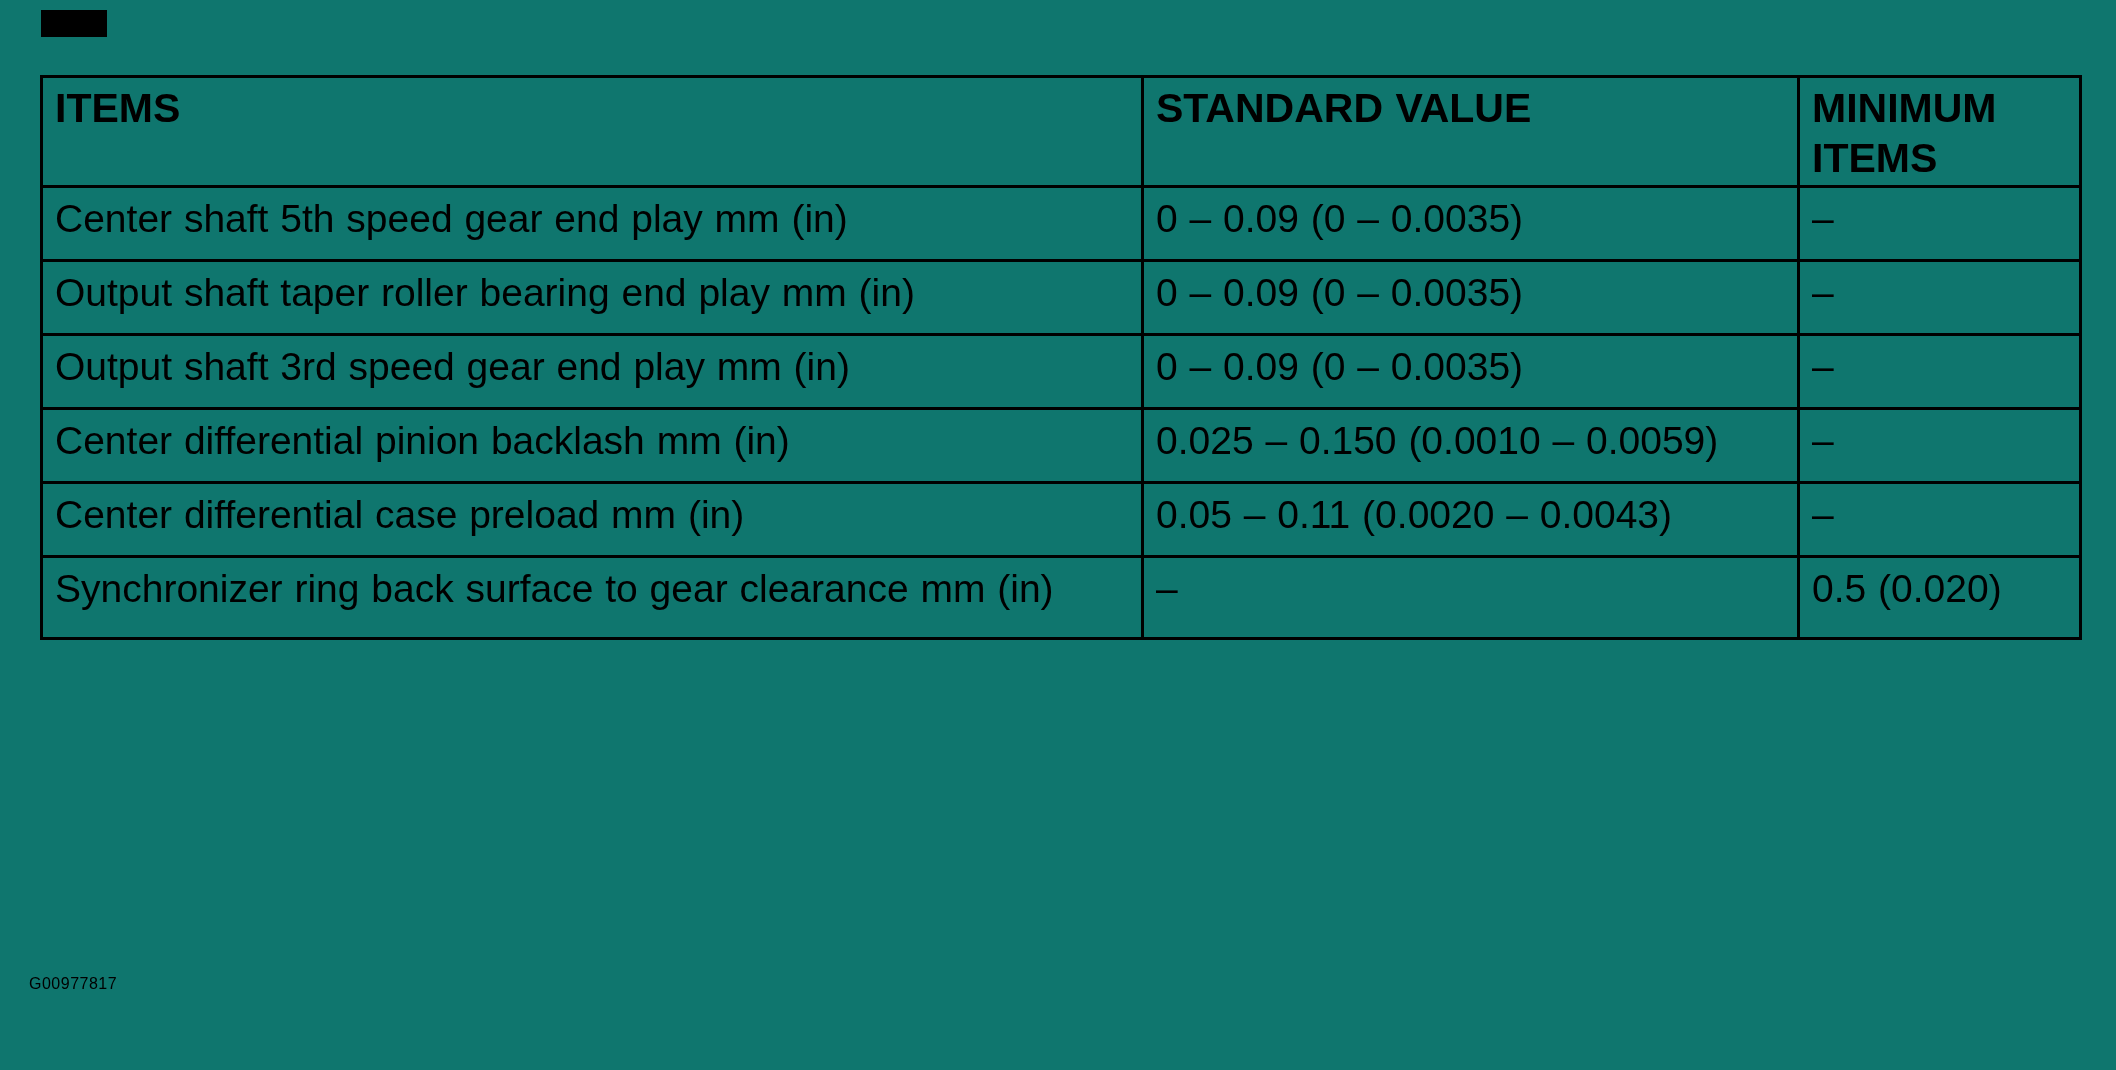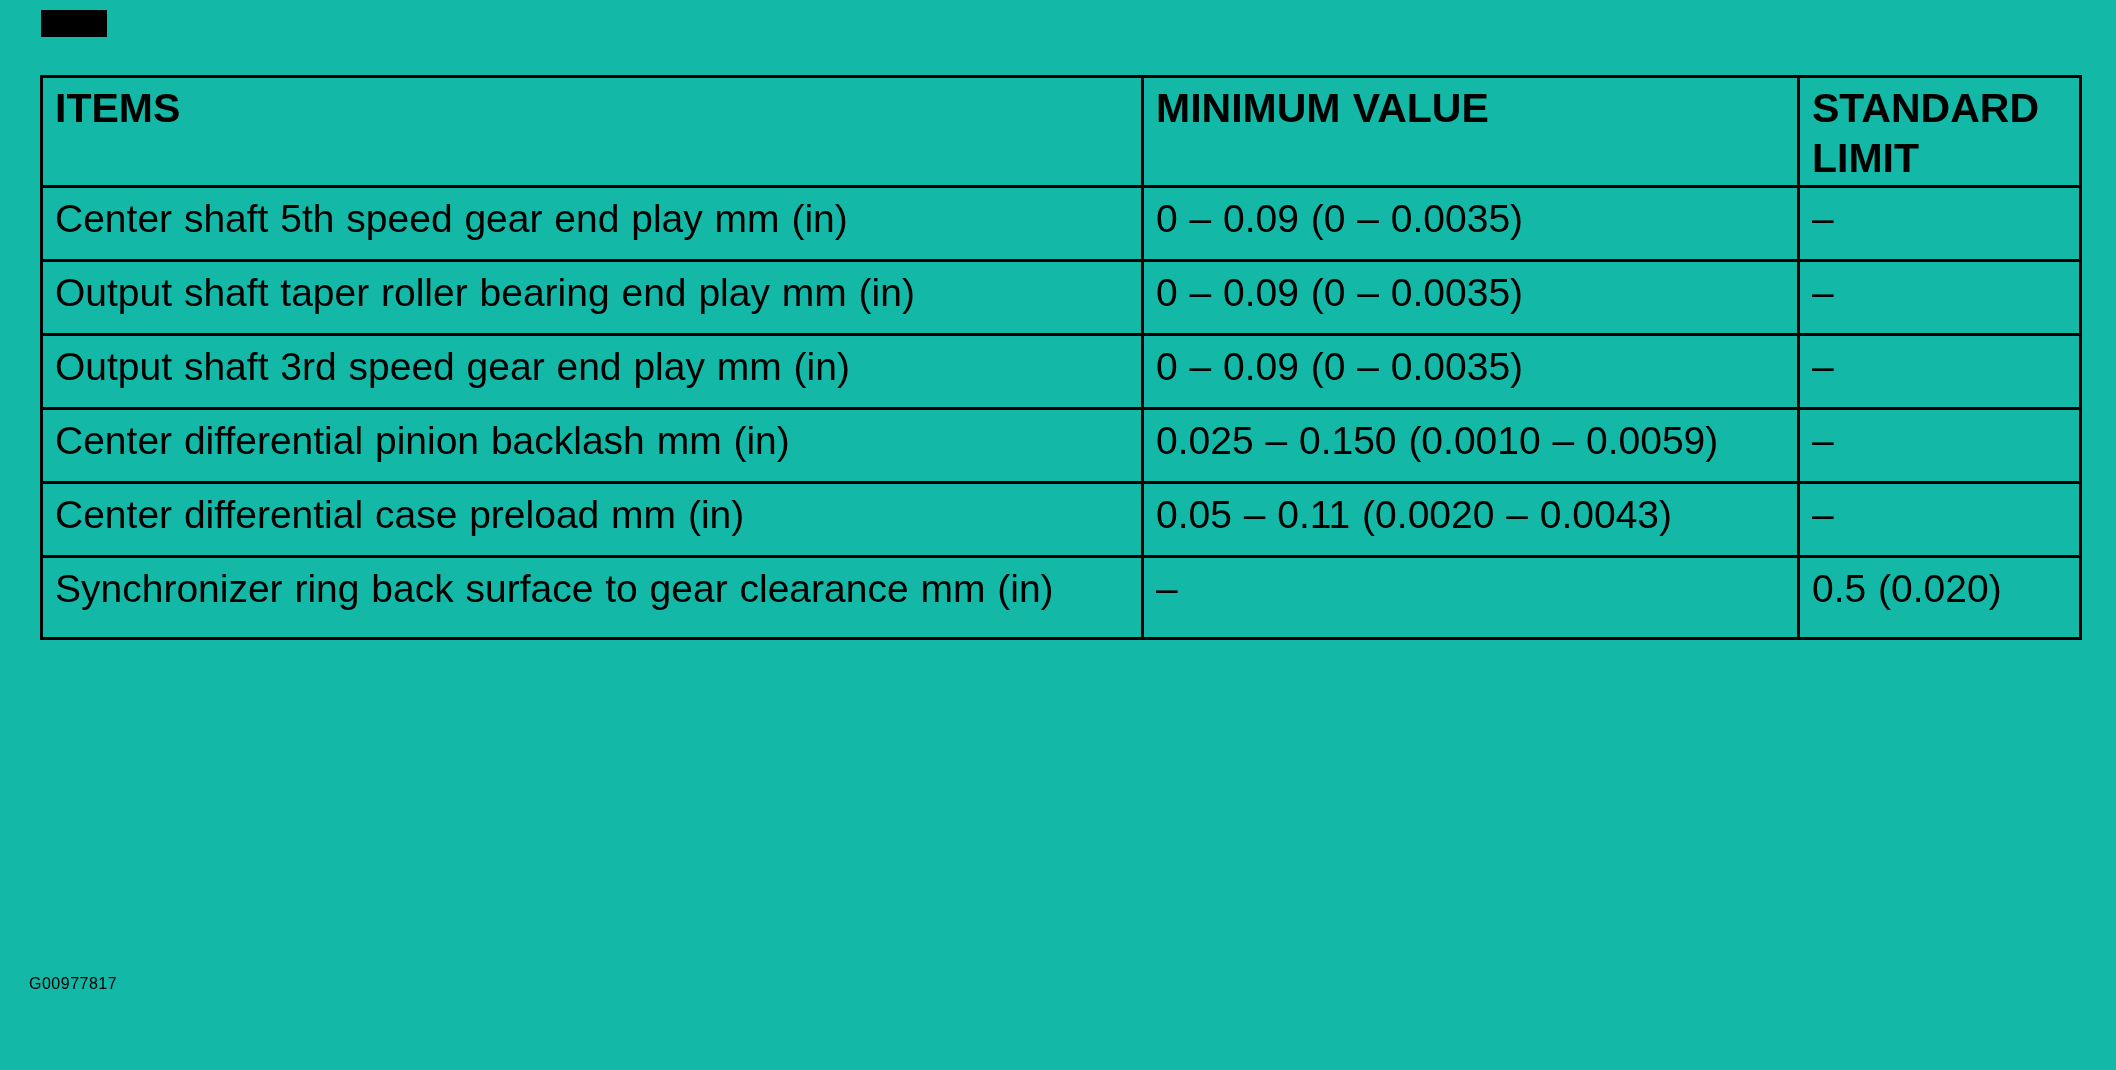--- a/index.html
+++ b/index.html
@@ -1,20 +1,20 @@
 <!DOCTYPE html>
 <html><head>
 <meta charset="utf-8">
 <style>
   html, body { margin: 0; padding: 0; background: #ffffff; }
   .page {
     position: relative;
     width: 2116px;
     height: 1070px;
-    background: #14b8a6;
+    background: #0f766e;
     color: #000000;
     font-family: "Liberation Sans", sans-serif;
     overflow: hidden;
   }
   .corner-mark {
     position: absolute;
     left: 41px;
     top: 10px;
     width: 66px;
     height: 27px;
@@ -71,22 +71,22 @@
 
   <table class="spec-table">
     <colgroup>
       <col class="c-items">
       <col class="c-standard">
       <col class="c-minimum">
     </colgroup>
     <thead>
       <tr class="header-row">
         <th>ITEMS</th>
-        <th>MINIMUM VALUE</th>
-        <th>STANDARD LIMIT</th>
+        <th>STANDARD VALUE</th>
+        <th>MINIMUM ITEMS</th>
       </tr>
     </thead>
     <tbody>
       <tr class="data-row">
         <td>Center shaft 5th speed gear end play mm (in)</td>
         <td>0 – 0.09 (0 – 0.0035)</td>
         <td>–</td>
       </tr>
       <tr class="data-row">
         <td>Output shaft taper roller bearing end play mm (in)</td>

